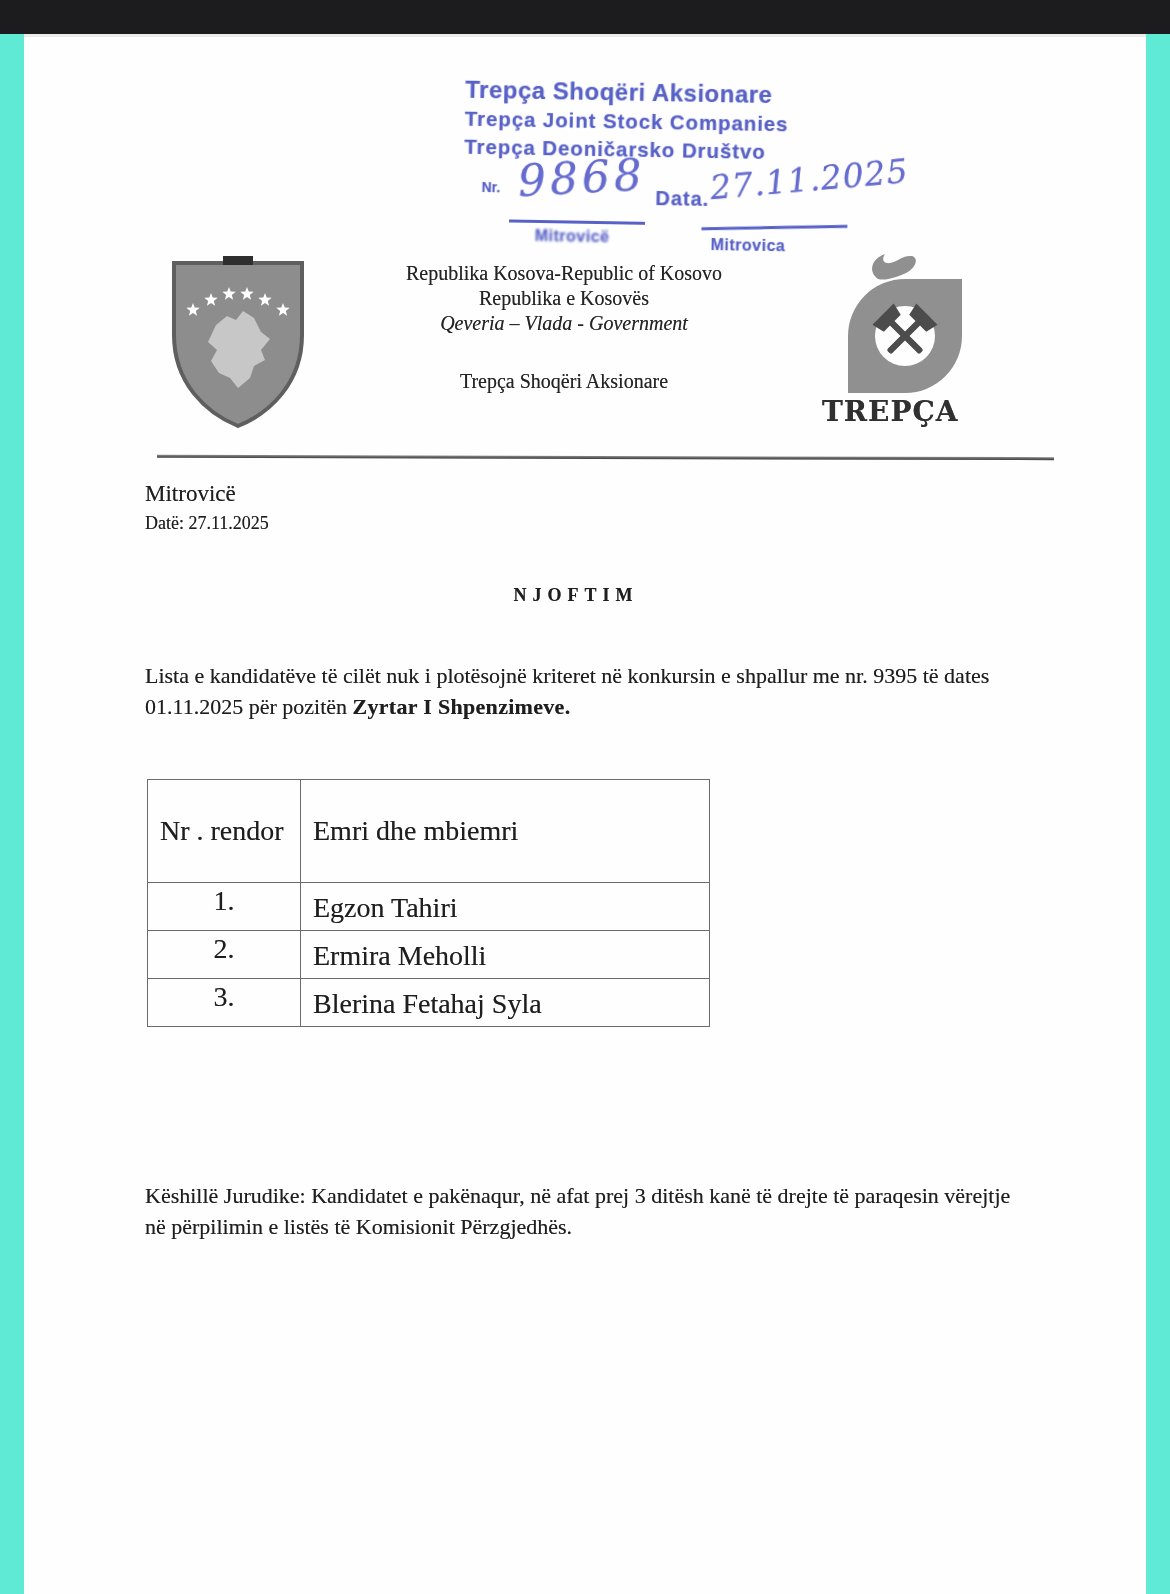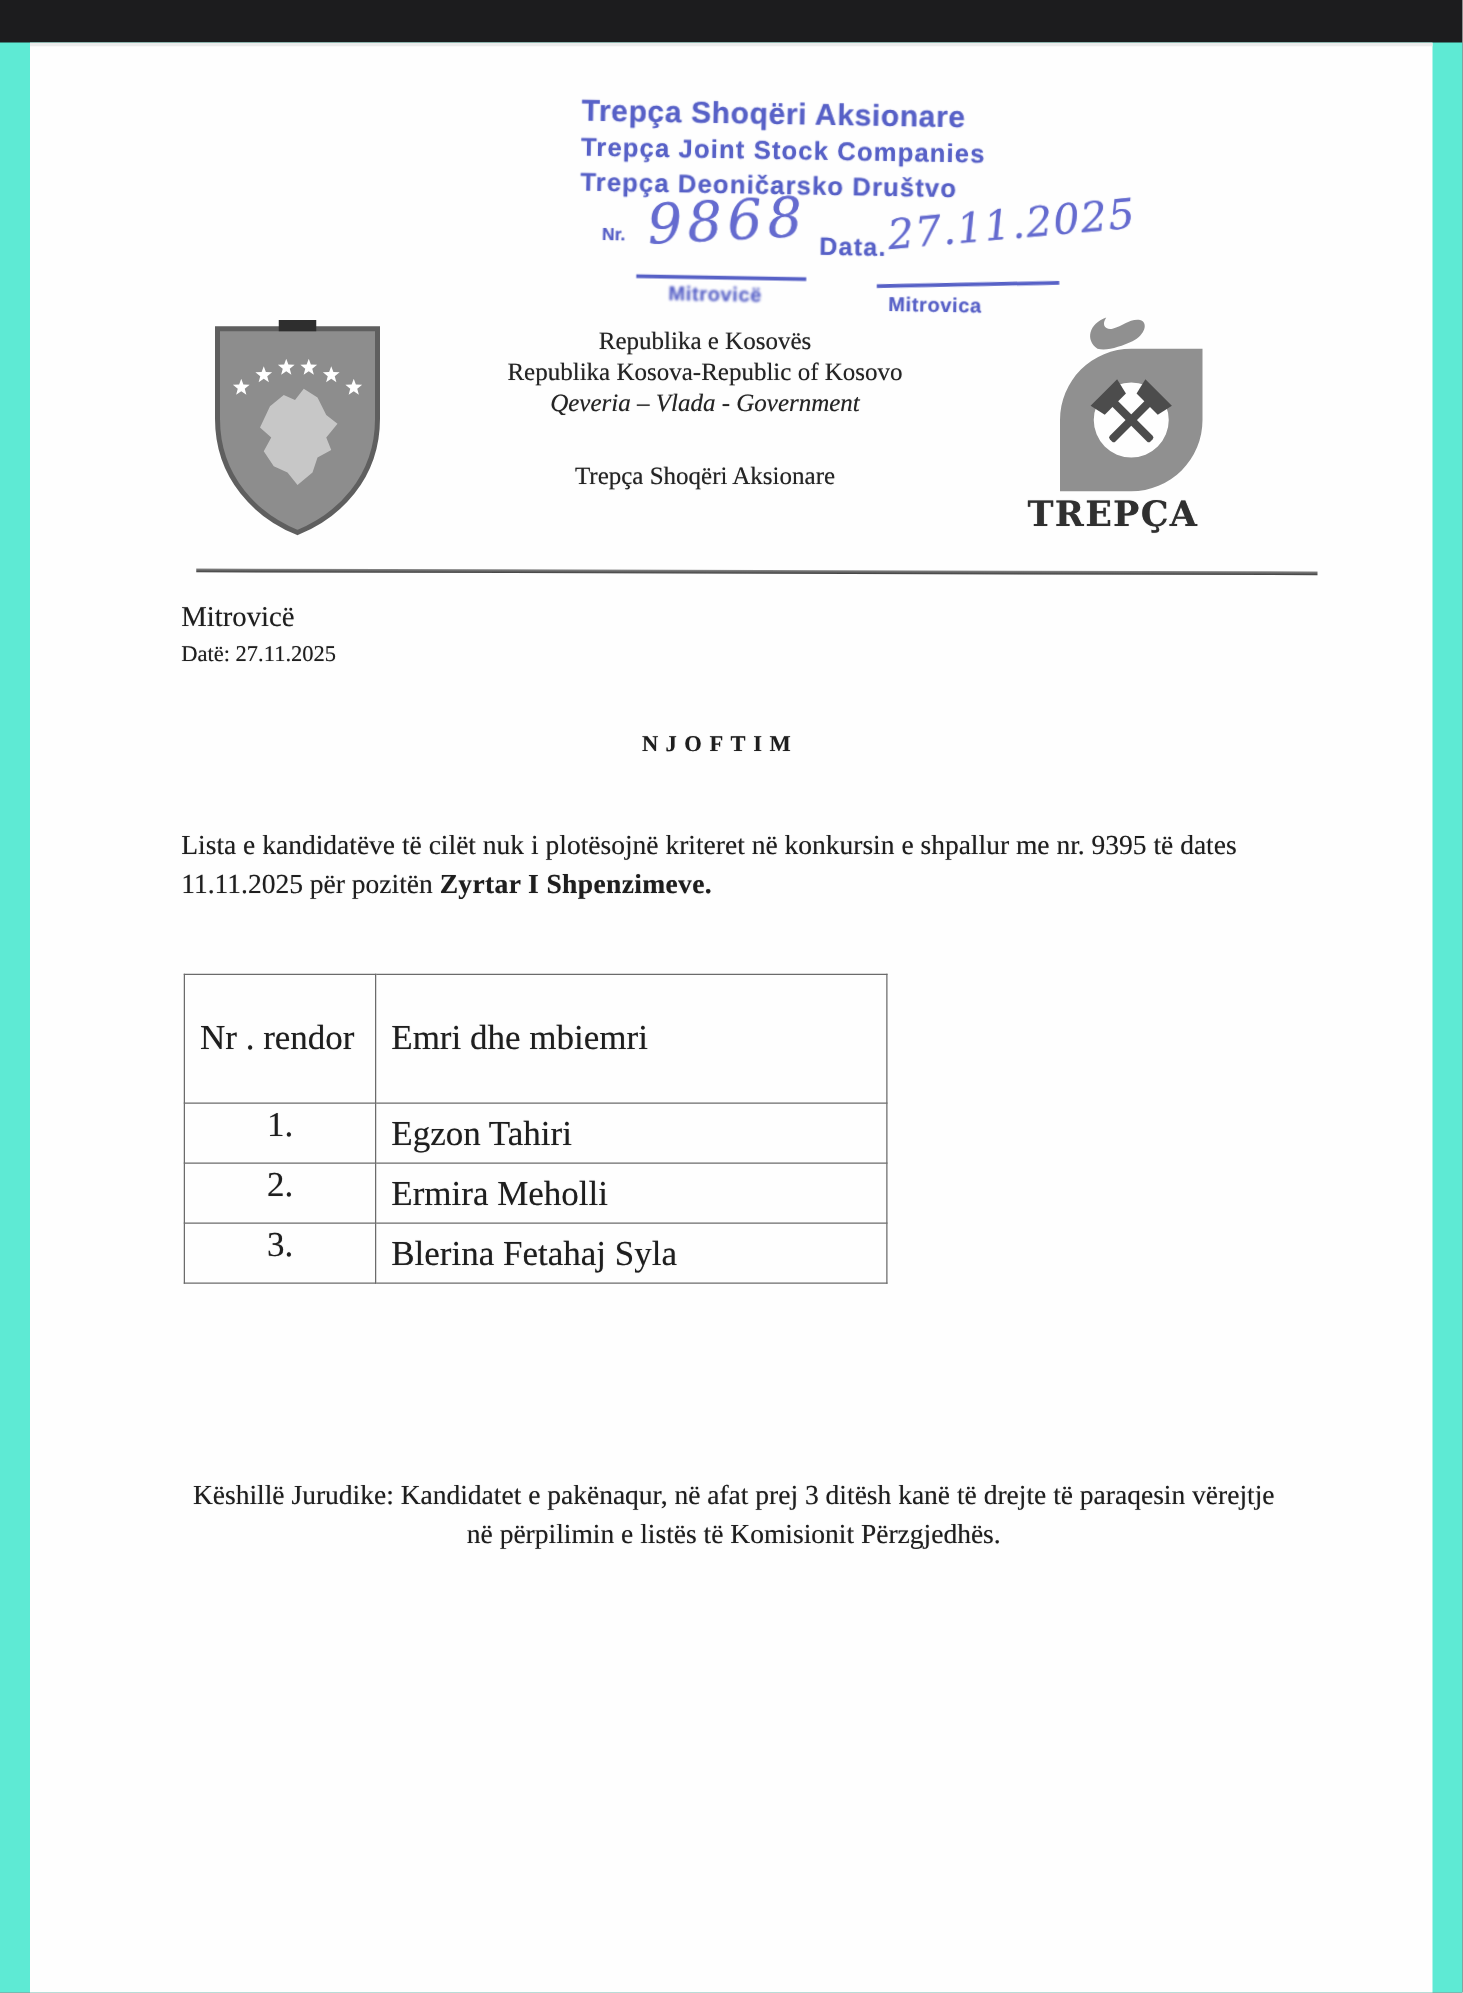--- a/index.html
+++ b/index.html
@@ -77,21 +77,21 @@
   .tbl {
     position:absolute; left:123px; top:742px; width:563px;
     border-collapse:collapse; font-size:28px; color:#1e1e1e;
   }
   .tbl td { border:1.5px solid #6b6b6b; }
   .tbl .c1 { width:153px; }
   .tbl .h  { height:103px; vertical-align:middle; padding-left:12px; }
   .tbl .num  { height:48px; text-align:center; vertical-align:top; padding-top:2px; }
   .tbl .name { height:48px; vertical-align:bottom; padding:0 0 6px 12px; }
 
-  .footer { position:absolute; left:121px; top:1143px; width:884px; font-size:22px; line-height:31px;text-align:center; }
+  .footer { position:absolute; left:121px; top:1143px; width:884px; font-size:22px; line-height:31px; }
 </style>
 </head>
 <body>
 
 <div class="canvas">
   <div class="paper">
 
     <div class="stamp">
       <div class="s1">Trepça Shoqëri Aksionare</div>
       <div class="s2">Trepça Joint Stock Companies</div>
@@ -117,22 +117,22 @@
         <use href="#st" transform="translate(29,57)"></use>
         <use href="#st" transform="translate(47,47)"></use>
         <use href="#st" transform="translate(65,41)"></use>
         <use href="#st" transform="translate(83,41)"></use>
         <use href="#st" transform="translate(101,47)"></use>
         <use href="#st" transform="translate(119,57)"></use>
       </g>
     </svg>
 
     <div class="gov-block">
+      <div>Republika Kosova-Republic of Kosovo</div>
       <div>Republika e Kosovës</div>
-      <div>Republika Kosova-Republic of Kosovo</div>
       <div class="it">Qeveria – Vlada - Government</div>
       <div class="gap">Trepça Shoqëri Aksionare</div>
     </div>
 
     <svg class="logo" width="158" height="148" viewBox="0 0 158 148">
       <path d="M52 28 C42 21 45 8 59 3 C55 9 58 13 64 12 C73 10 77 4 86 5 C93 7 90 17 80 22 C71 26 60 30 52 28 Z" fill="#909090"></path>
       <path fill-rule="evenodd" fill="#909090" d="M79 28 H136 V85 A57 57 0 0 1 79 142 H22 V85 A57 57 0 0 1 79 28 Z
                M79 55 A30 30 0 1 0 79 115 A30 30 0 1 0 79 55 Z"></path>
       <g transform="translate(79,85)" fill="#4c4c4c">
         <g transform="rotate(45)">
@@ -147,21 +147,21 @@
     </svg>
     <div class="logo-text">TREPÇA</div>
 
     <div class="rule"></div>
 
     <div class="city">Mitrovicë</div>
     <div class="date">Datë: 27.11.2025</div>
 
     <div class="title">NJOFTIM</div>
 
-    <div class="intro"><span>Lista e kandidatëve të cilët nuk i plotësojnë kriteret në konkursin e shpallur me nr. 9395 të dates 11.11.2025 për pozitën </span><b>Zyrtar I Shpenzimeve.</b></div>
+    <div class="intro"><span>Lista e kandidatëve të cilët nuk i plotësojnë kriteret në konkursin e shpallur me nr. 9395 të dates 01.11.2025 për pozitën </span><b>Zyrtar I Shpenzimeve.</b></div>
 
     <table class="tbl">
       <tbody>
           <tr>
         <td class="h c1">Nr . rendor</td>
         <td class="h">Emri dhe mbiemri</td>
       </tr>
       <tr>
         <td class="num c1">1.</td>
         <td class="name">Egzon Tahiri</td>

